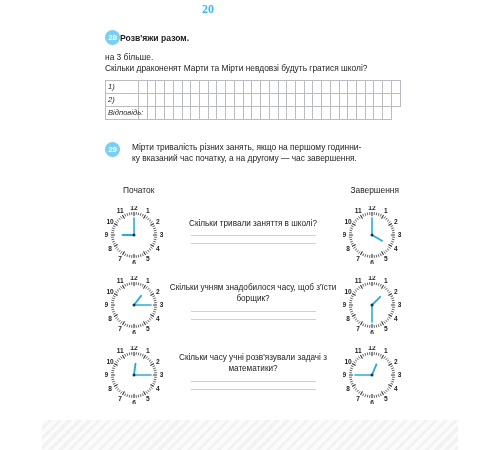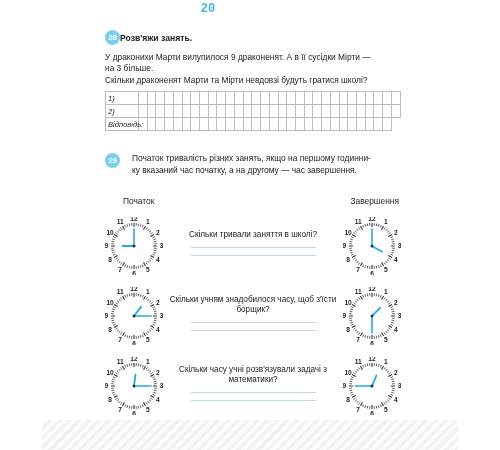--- a/index.html
+++ b/index.html
@@ -170,37 +170,36 @@
   }
   .page-num {
     position: absolute;
     left: 0;
     top: 2px;
     width: 416px;
     text-align: center;
     font-size: 12px;
     font-weight: bold;
     color: #3fb8e6;
-    font-family: Liberation Mono, monospace;
+    font-family: Liberation Serif, serif;
     z-index: 3;
   }
 </style>
 </head>
 <body>
 
 <div id="page">
 
   <div class="content">
 
     <div>
       <div class="task-head">
         <div class="badge">28</div>
-        <div class="task-title">Розв'яжи занять.</div>
+        <div class="task-title">Розв'яжи разом.</div>
       </div>
-      <p class="para">У драконихи Марти вилупилося 9 драконенят. А в її сусідки Мірти —</p>
       <p class="para">на 3 більше.</p>
       <p class="para">Скільки драконенят Марти та Мірти невдовзі будуть гратися школі?</p>
 
       <table class="grid-table">
         <tbody id="grid-body">
             <tr>
               <td class="label-cell">1)</td>
               <td></td>
               <td></td>
               <td></td>
@@ -298,21 +297,21 @@
               <td></td>
             </tr>
           </tbody>
       </table>
     </div>
 
     <div class="task2">
       <div class="task2-head">
         <div class="badge">29</div>
         <div class="task2-text">
-          <span>Початок тривалість різних занять, якщо на першому годинни-</span><br>
+          <span>Мірти тривалість різних занять, якщо на першому годинни-</span><br>
           <span>ку вказаний час початку, а на другому — час завершення.</span>
         </div>
       </div>
 
       <div class="col-heads">
         <span>Початок</span>
         <span>Завершення</span>
       </div>
 
       <div class="rows" id="clock-rows">

